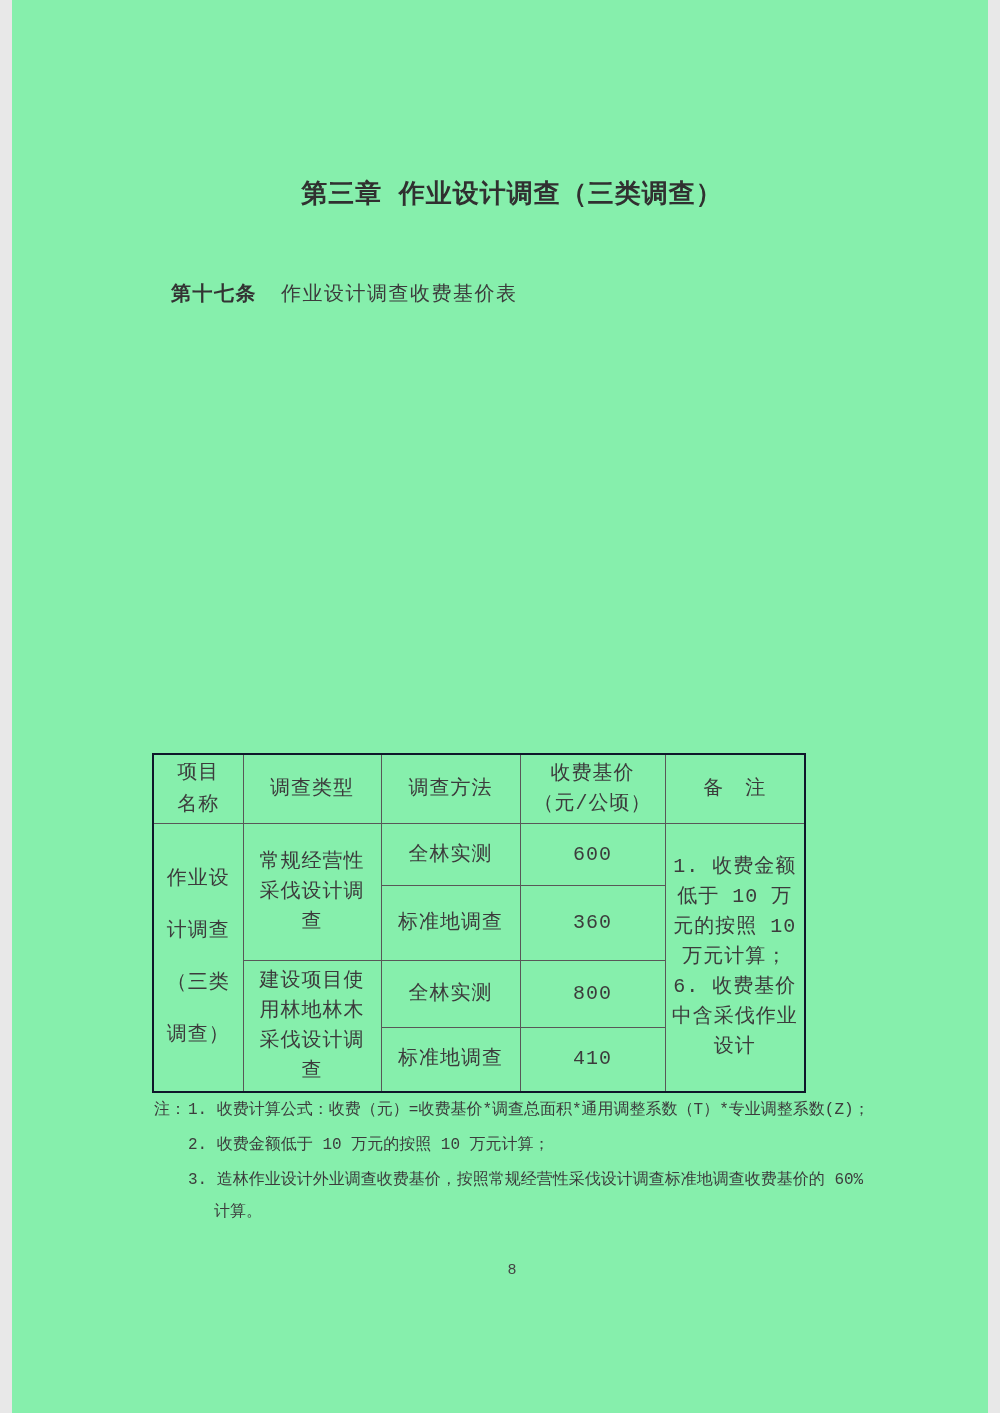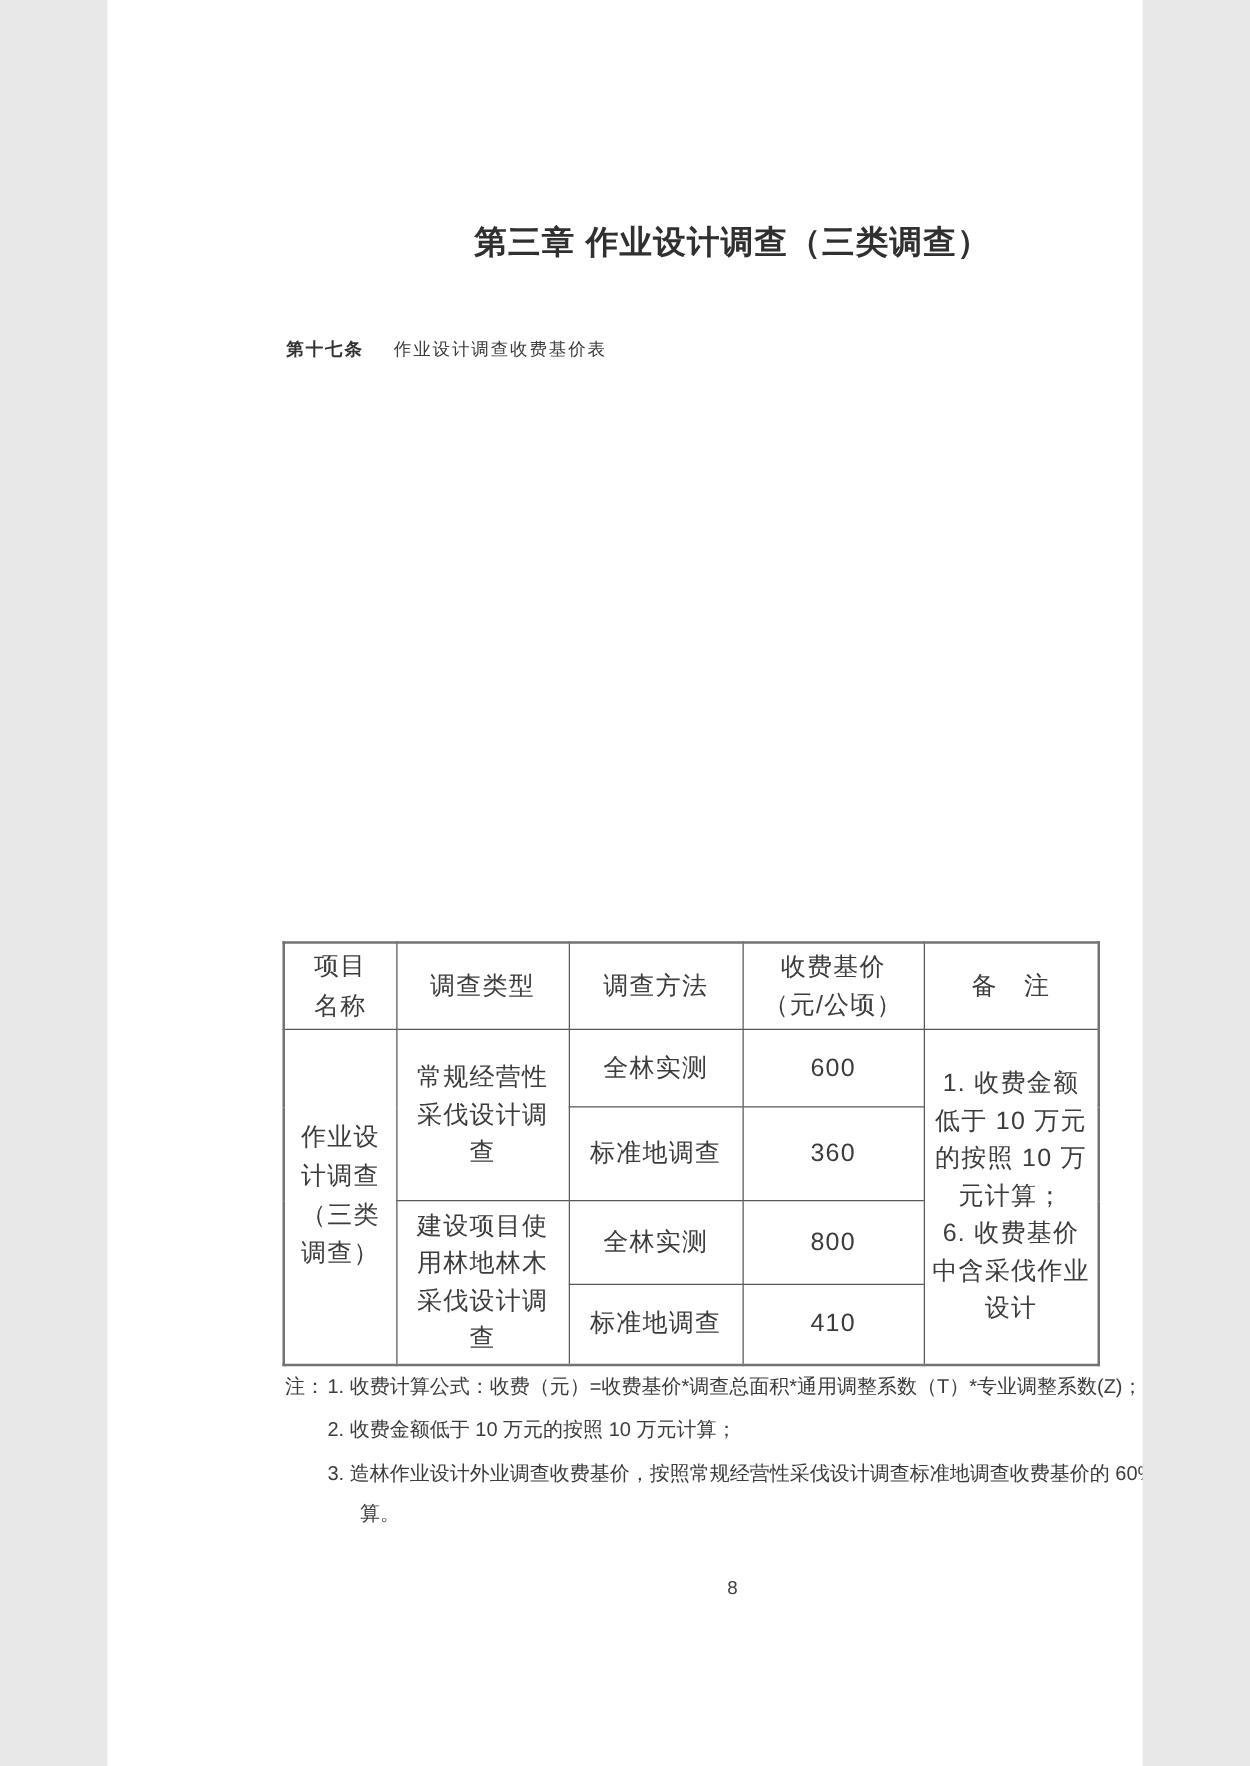--- a/index.html
+++ b/index.html
@@ -1,63 +1,63 @@
 <!DOCTYPE html>
 <html><head>
 <meta charset="utf-8">
 <style>
   html,body{margin:0;padding:0;background:#e8e8e8;}
   .page{
     position:relative;
-    width:828px;height:1413px;
+    width:976px;height:1413px;
     margin:0 auto;
-    background:#ffffff;
-    font-family:Liberation Sans, sans-serif;
+    background:#86efac;
+    font-family:Liberation Mono, monospace;
     color:#3a3a3a;
     overflow:hidden;
   }
   .doc-title{
     position:absolute;top:176px;left:0;width:1000px;
     text-align:center;
     font-size:26px;font-weight:bold;color:#303030;
     letter-spacing:1px;
   }
   .content{position:absolute;left:143px;top:256px;width:716px;}
   .para{
     margin:0;
     font-size:22px;line-height:45px;letter-spacing:1.5px;
     text-align:justify;
     color:#3c3c3c;
   }
   .para .label{font-weight:bold;color:#333;margin-right:14px;}
-  .table-caption{margin:0;font-size:14px;line-height:46px;letter-spacing:1.5px;color:#3c3c3c;}
+  .table-caption{margin:16px;font-size:20px;line-height:46px;letter-spacing:1.5px;color:#3c3c3c;}
   .table-caption .label{font-weight:bold;color:#333;margin-right:24px;}
 
   table.fee{
     position:absolute;left:140px;top:753px;
     width:652px;
     border-collapse:collapse;table-layout:fixed;
-    border:2px solid #737373;
+    border:2px solid #0f172a;
     font-size:20px;color:#3c3c3c;
   }
   table.fee th,table.fee td{
     border:1px solid #585858;
     font-weight:normal;
     text-align:center;vertical-align:middle;
     line-height:30px;
     padding:2px 6px;
     letter-spacing:1px;
   }
   tr.r-head{height:65px;}
   tr.r1{height:62px;}
   tr.r2{height:75px;}
   tr.r3{height:67px;}
   tr.r4{height:64px;}
   .w2em{display:inline-block;width:2.3em;line-height:32px;}
-  .project-cell span{display:inline-block;width:3.15em;line-height:31px;text-align:left;}
+  .project-cell span{display:inline-block;width:3.15em;line-height:52px;text-align:left;}
   td.type-cell{line-height:38px;padding:2px 8px;}
   td.remark-cell{
     text-align:left;vertical-align:middle;
     line-height:38px;padding:4px 6px 4px 11px;letter-spacing:0.5px;
   }
   td.remark-cell .note-line{margin:0;}
 
   .notes{
     position:absolute;left:142px;top:1094px;width:732px;
     font-size:16px;line-height:32px;color:#3c3c3c;

